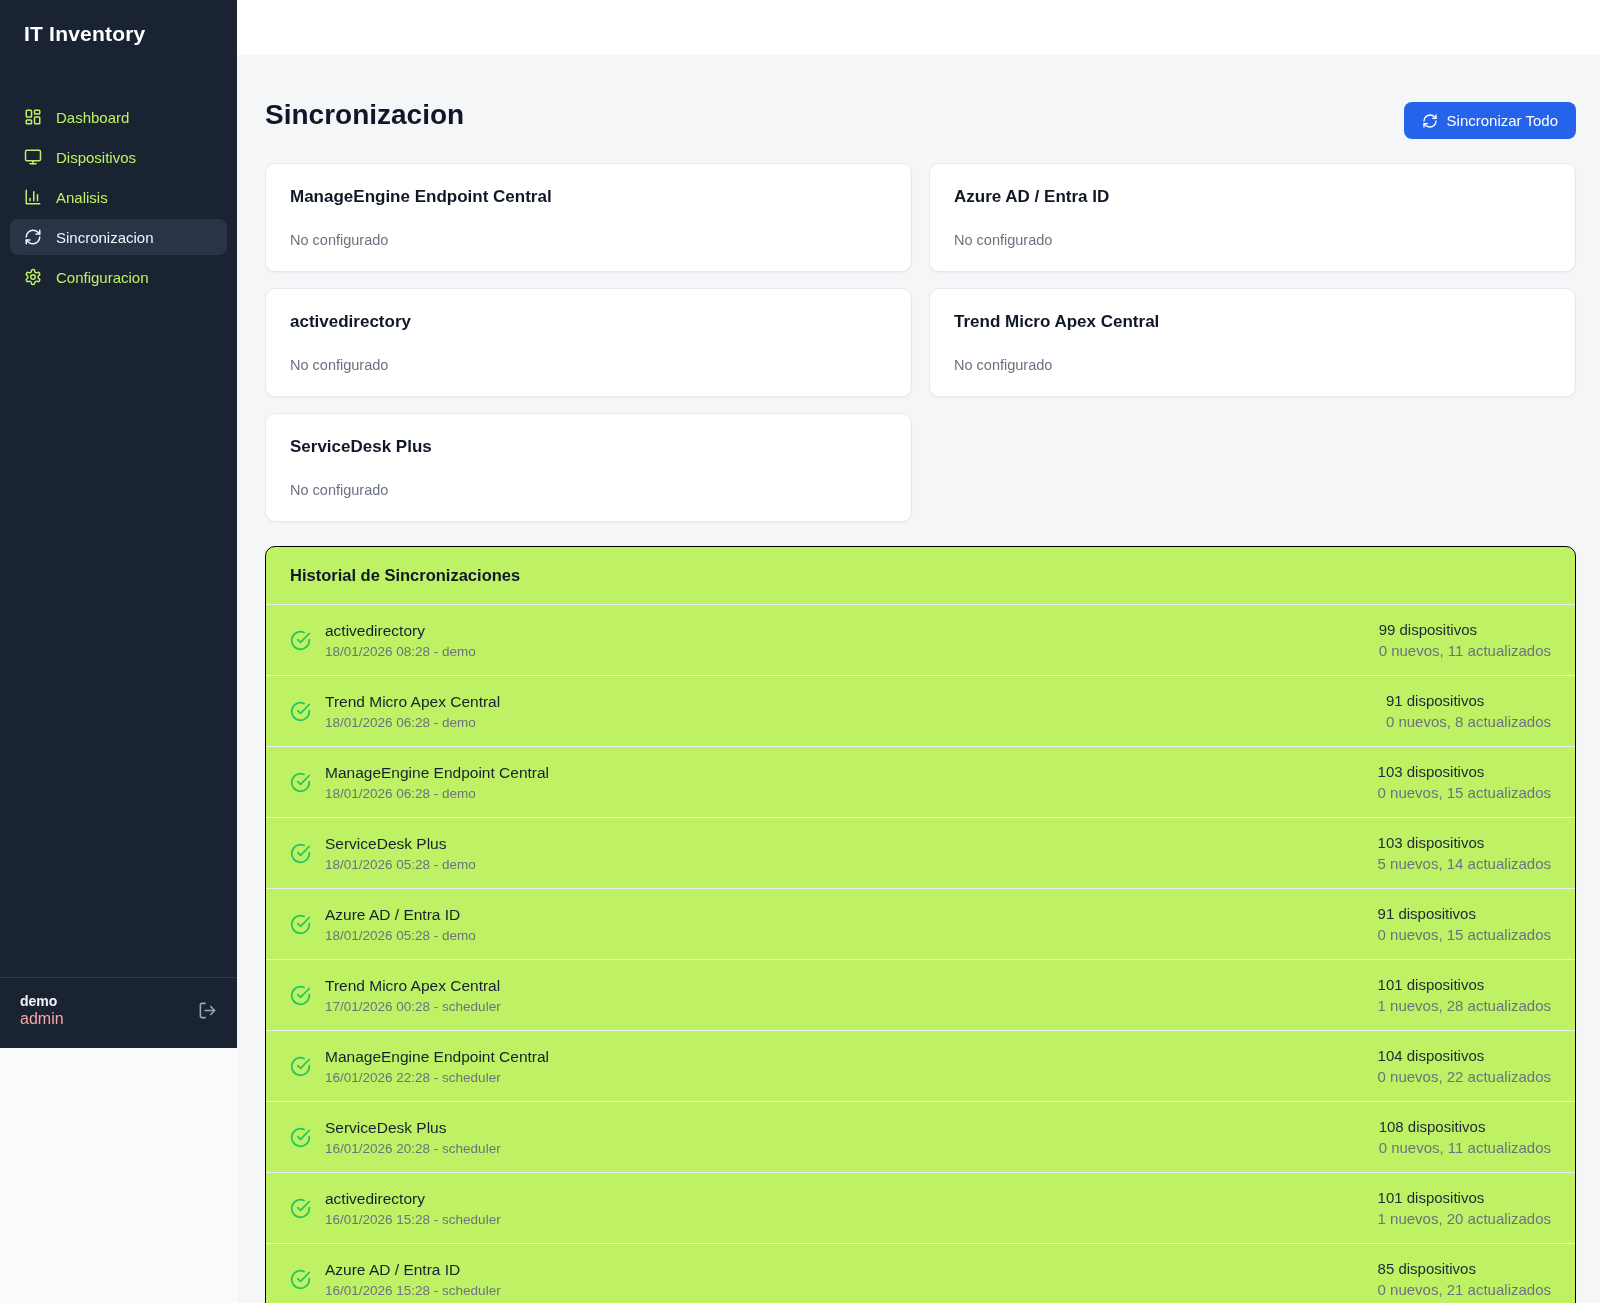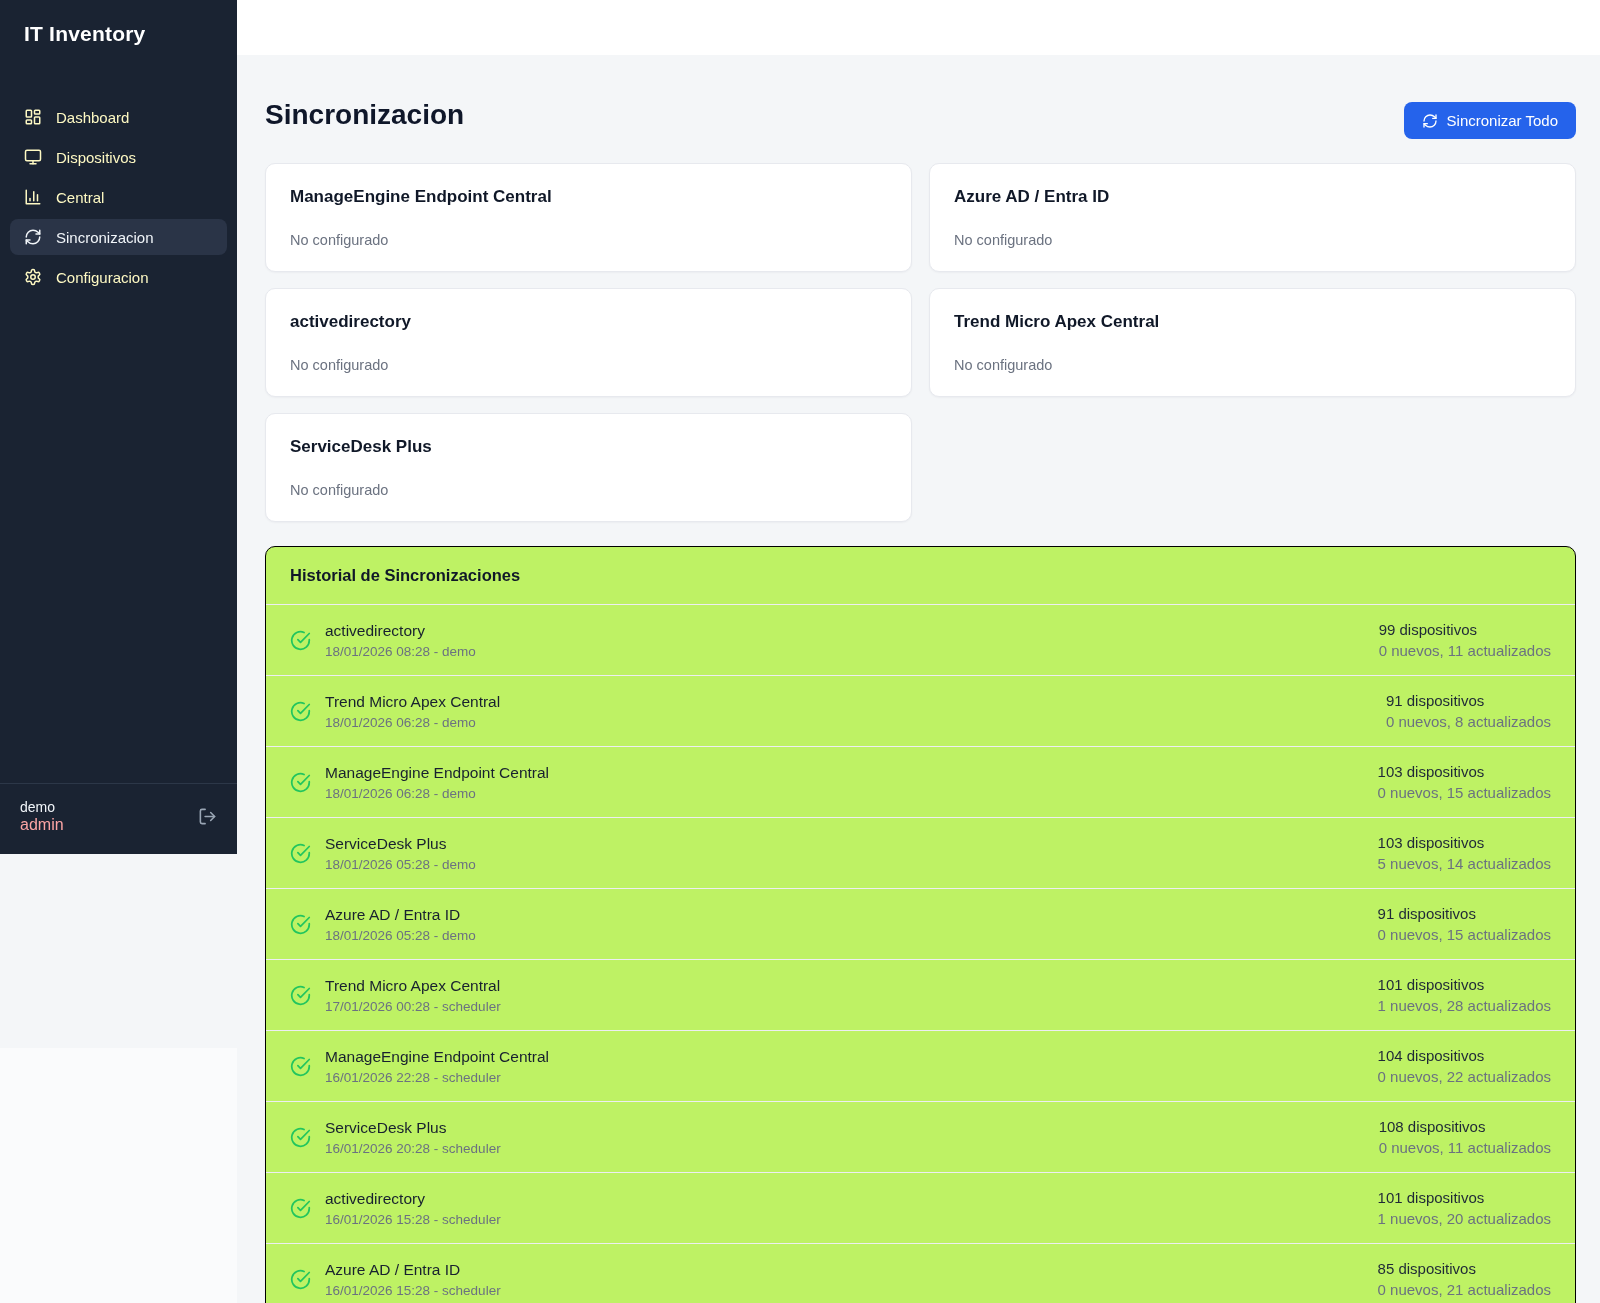--- a/index.html
+++ b/index.html
@@ -7,43 +7,43 @@
   body {
     width:1600px; height:1303px; overflow:hidden;
     font-family:"Liberation Sans", sans-serif;
     background:#f4f6f8;
     color:#0f172a;
   }
   .app { display:flex; width:1600px; height:1303px; align-items:flex-start; }
 
   
   .sidebar {
-    width:237px; height:854px; flex:0 0 237px;
+    width:237px; height:1048px; flex:0 0 237px;
     background:#1a2332; color:#c6cfdb;
     display:flex; flex-direction:column;
   }
   .sidebar-title {
     font-size:21px; font-weight:bold; color:#ffffff;
     padding:22px 24px 10px 24px; letter-spacing:.2px;
   }
   .nav { margin-top:42px; display:flex; flex-direction:column; gap:2px; }
   .nav-item {
     display:flex; align-items:center; gap:14px;
     margin:1px 10px; padding:9px 14px;
-    border-radius:8px; font-size:15px; color:#fef9c3;
+    border-radius:8px; font-size:15px; color:#bef264;
     cursor:pointer;
   }
   .nav-item svg { width:18px; height:18px; flex:0 0 18px; }
   .nav-item.active { background:#2a3447; color:#f1f5f9; }
   .sidebar-user {
     margin-top:auto; border-top:1px solid #2c3748;
     padding:15px 20px 20px 20px;
     display:flex; align-items:center; justify-content:space-between;
   }
-  .user-name { font-size:14px; font-weight:normal; color:#f1f5f9; line-height:1.25; }
+  .user-name { font-size:14px; font-weight:bold; color:#f1f5f9; line-height:1.25; }
   .user-role { font-size:16px; color:#fca5a5; }
   .logout-btn { color:#9aa6b5; cursor:pointer; display:flex; }
   .logout-btn svg { width:19px; height:19px; }
 
   .under-sidebar { position:fixed; left:0; top:1048px; width:237px; height:255px; background:#fafbfc; }
 
   
   .main { flex:1; height:1303px; background:#f4f6f8; }
   .top-strip { height:55px; background:#ffffff; }
   .content { padding:36px 24px 20px 28px; }
@@ -125,21 +125,21 @@
       </div>
       <div class="nav-item">
         <span style="display:flex">
           <svg viewBox="0 0 24 24" fill="none" stroke="currentColor" stroke-width="2" stroke-linecap="round" stroke-linejoin="round">
               <path d="M3 3v18h18"></path>
               <path d="M18 17V9"></path>
               <path d="M13 17V5"></path>
               <path d="M8 17v-3"></path>
             </svg>
         </span>
-        <span>Central</span>
+        <span>Analisis</span>
       </div>
       <div class="nav-item active">
         <span style="display:flex">
           <svg viewBox="0 0 24 24" fill="none" stroke="currentColor" stroke-width="2" stroke-linecap="round" stroke-linejoin="round">
               <path d="M3 12a9 9 0 0 1 9-9 9.75 9.75 0 0 1 6.74 2.74L21 8"></path>
               <path d="M21 3v5h-5"></path>
               <path d="M21 12a9 9 0 0 1-9 9 9.75 9.75 0 0 1-6.74-2.74L3 16"></path>
               <path d="M3 21v-5h5"></path>
             </svg>
         </span>

